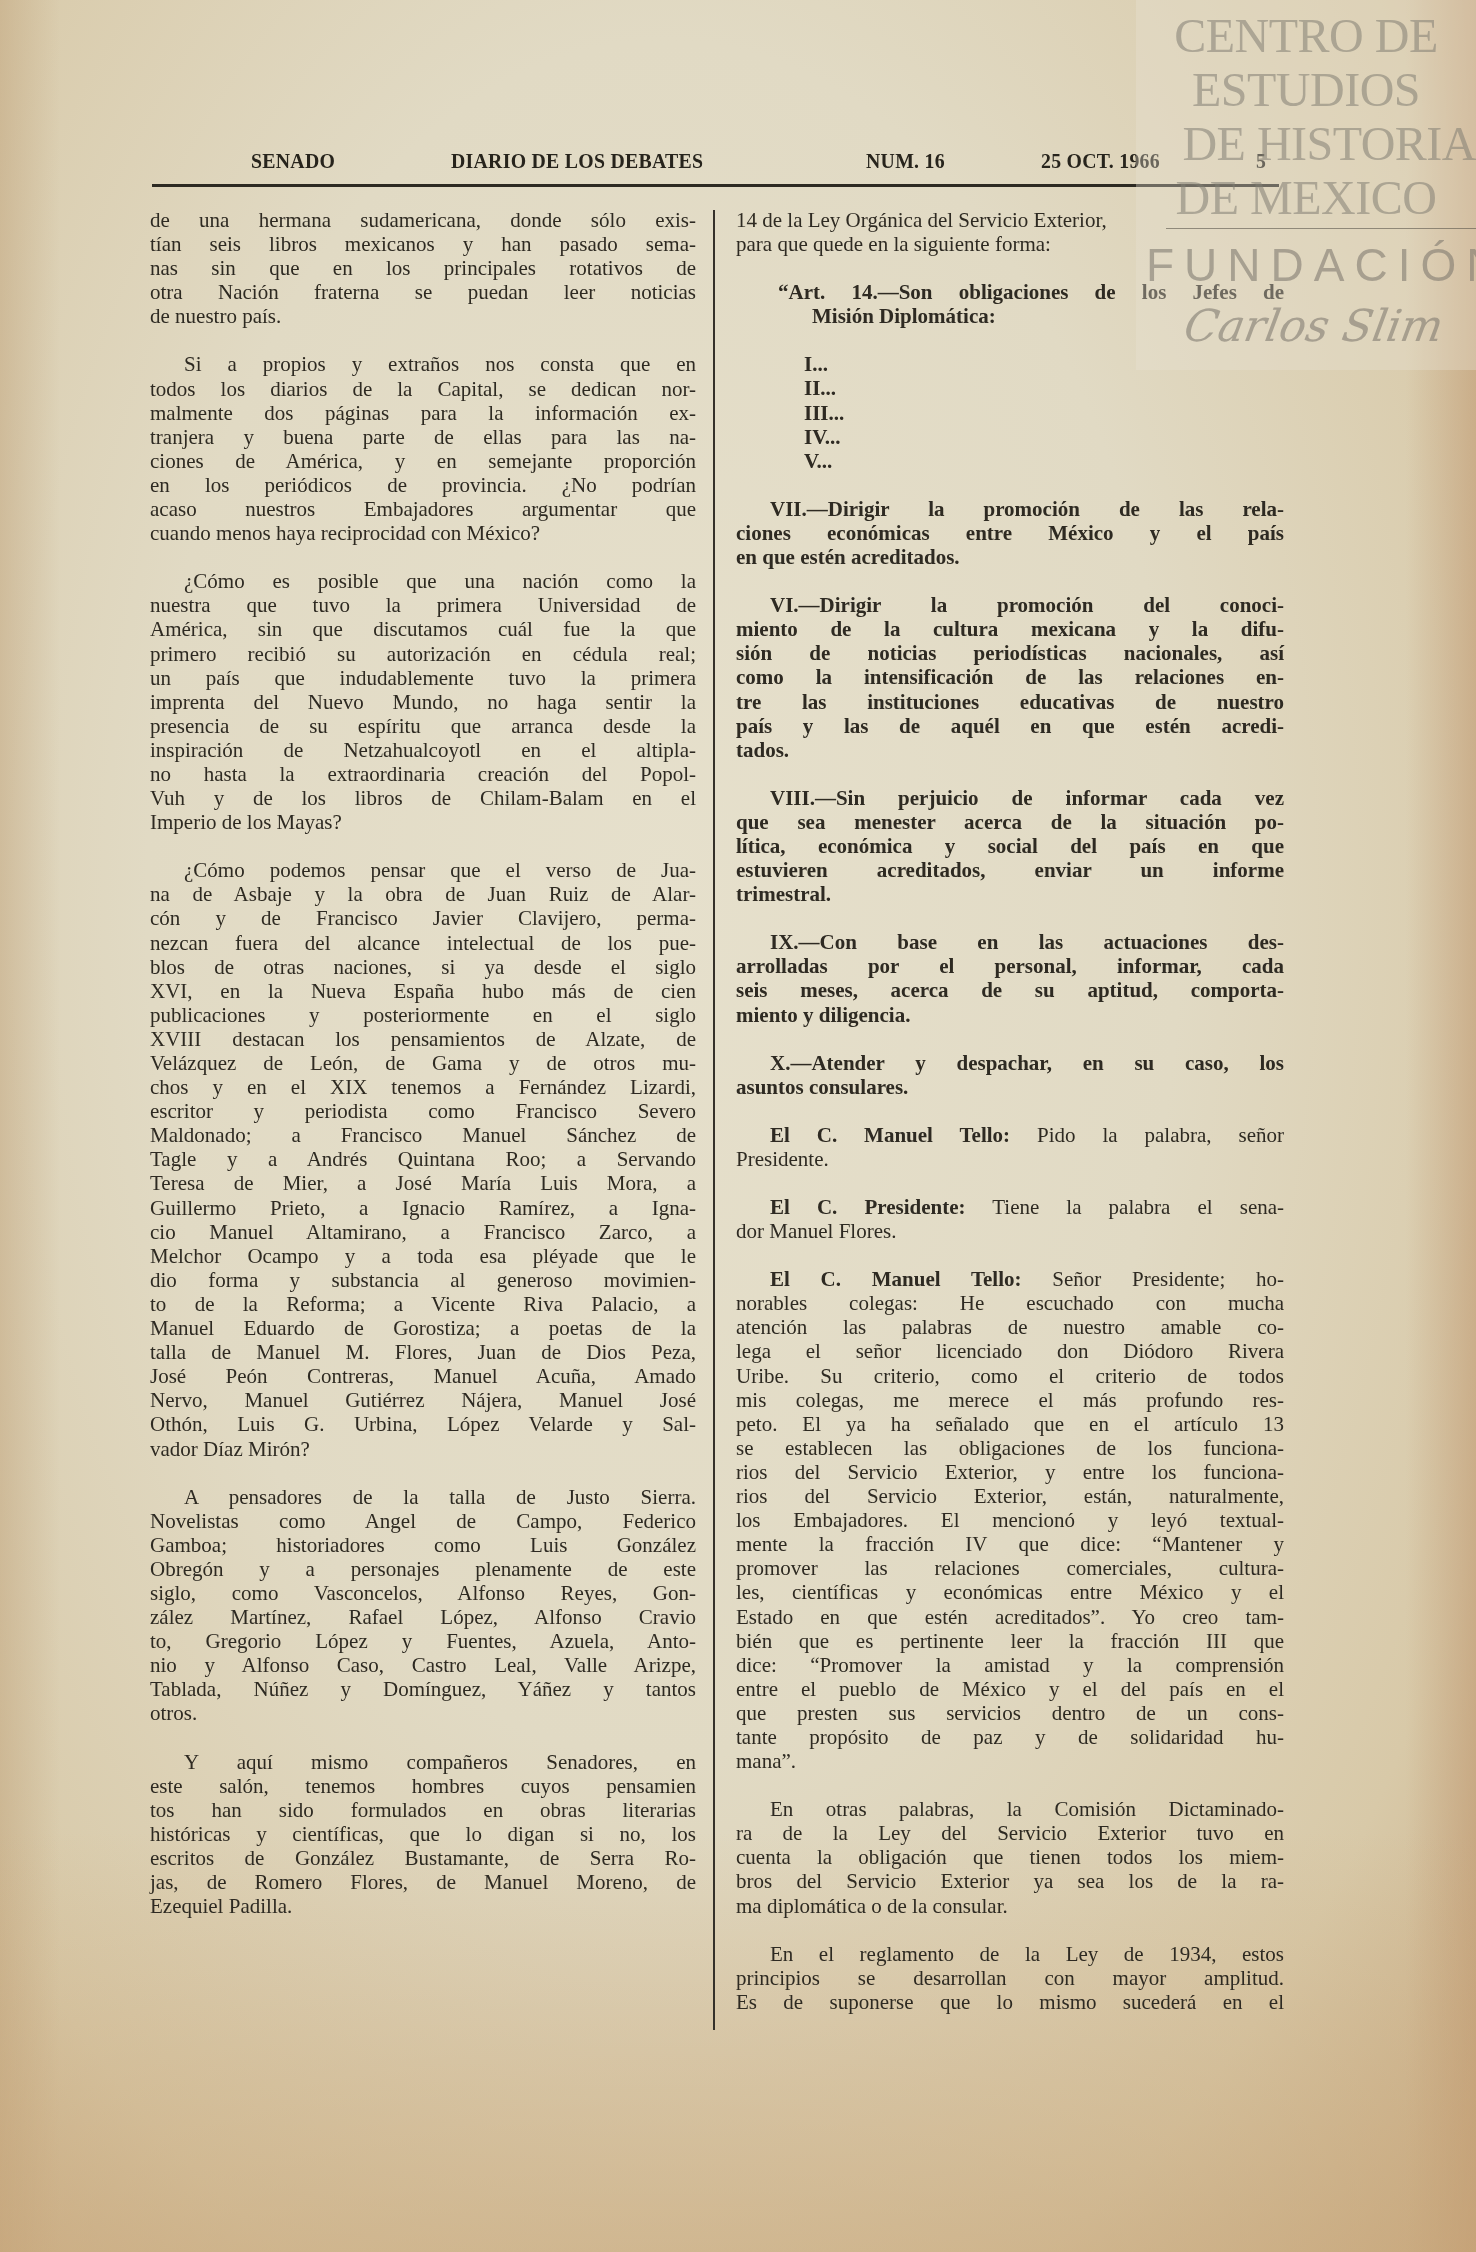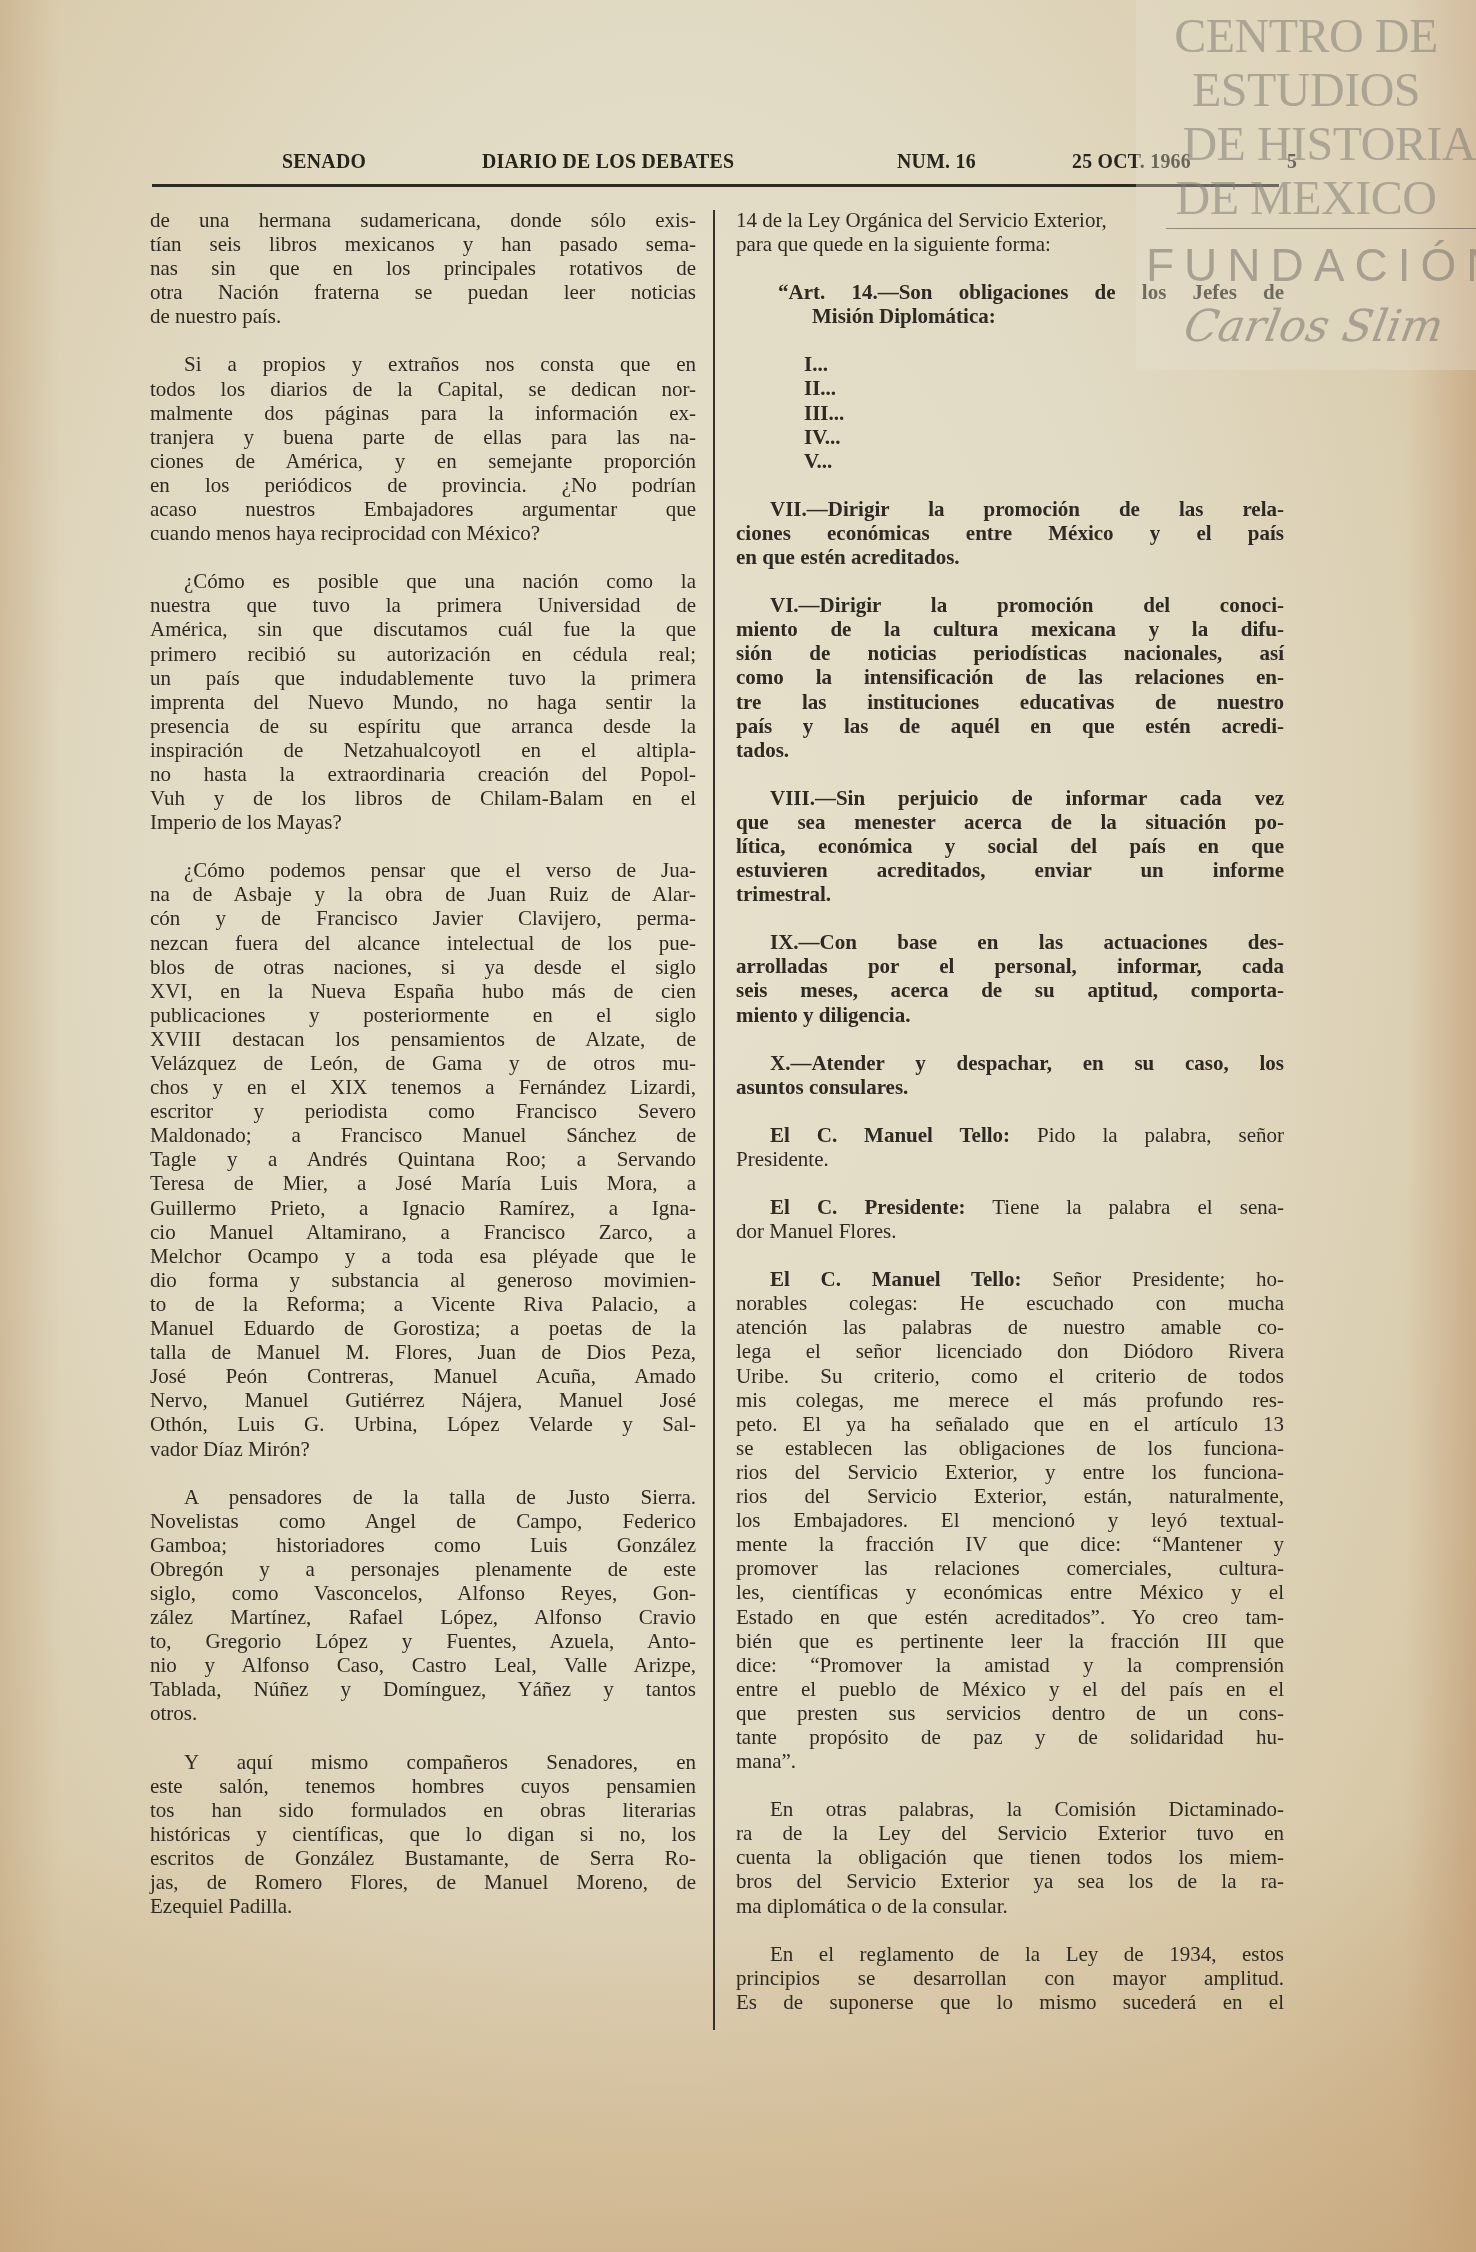--- a/index.html
+++ b/index.html
@@ -9,21 +9,21 @@
     font-family: "Liberation Serif", "DejaVu Serif", serif;
     color:#2e2a22;
   }
   .page-edge-left { position:absolute; left:0; top:0; width:60px; height:100%;
     background: linear-gradient(to right, rgba(190,160,120,0.45), rgba(0,0,0,0)); }
   .page-edge-right { position:absolute; right:0; top:0; width:70px; height:100%;
     background: linear-gradient(to left, rgba(190,150,110,0.55), rgba(0,0,0,0)); }
   .stain-bottom { position:absolute; left:0; right:0; bottom:0; height:420px;
     background: linear-gradient(to top, rgba(200,165,120,0.55), rgba(0,0,0,0)); }
 
-  .header { position:absolute; top:148px; left:167px; width:1130px; height:32px; }
+  .header { position:absolute; top:148px; left:136px; width:1130px; height:32px; }
   .header span { position:absolute; top:0; font-family:"Liberation Serif", serif; font-weight:bold;
     font-size:22px; letter-spacing:0.3px; color:#27241c; transform:scaleX(0.9); transform-origin:left; }
   .h-senado { left:115px; }
   .h-title { left:315px; }
   .h-num { left:730px; }
   .h-date { left:905px; }
   .h-page { left:1120px; }
   .header-rule { position:absolute; top:184px; left:152px; width:1127px; height:3px; background:#2d2a22; }
 
   .col { position:absolute; top:208px; font-size:21px; line-height:24.1px; text-align:justify; }

